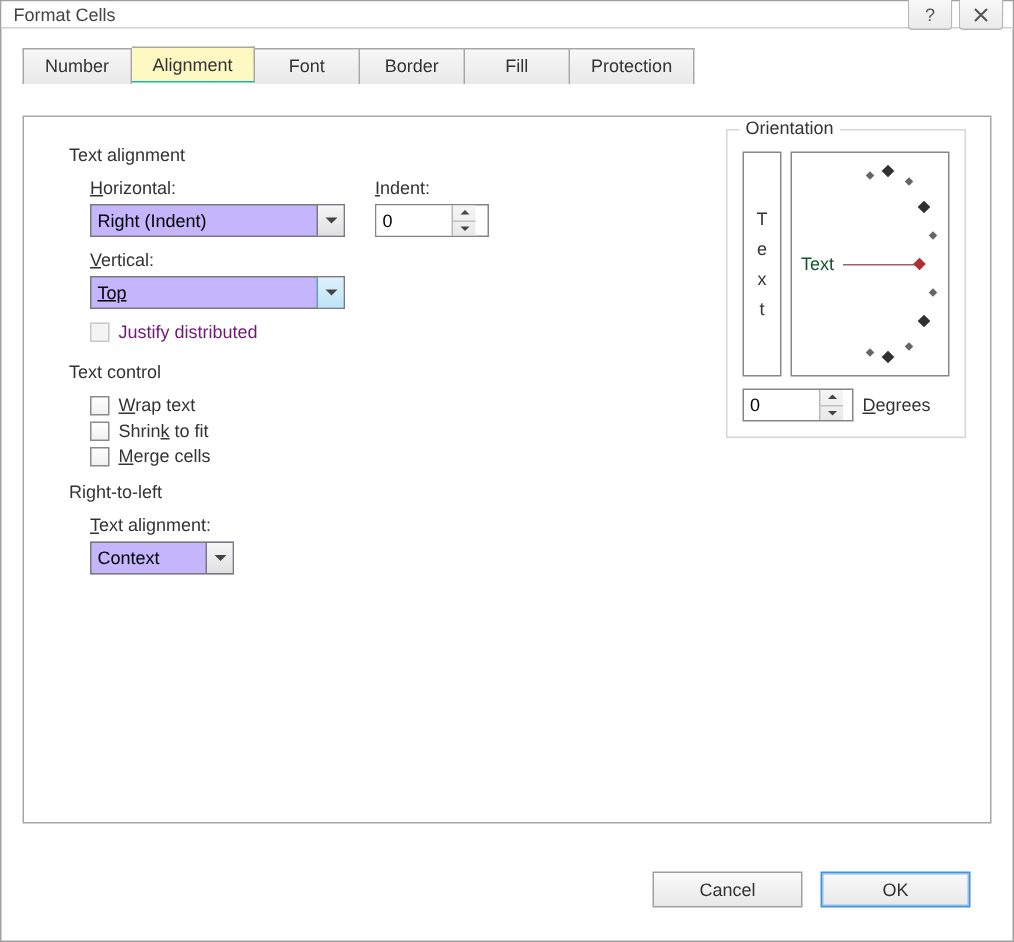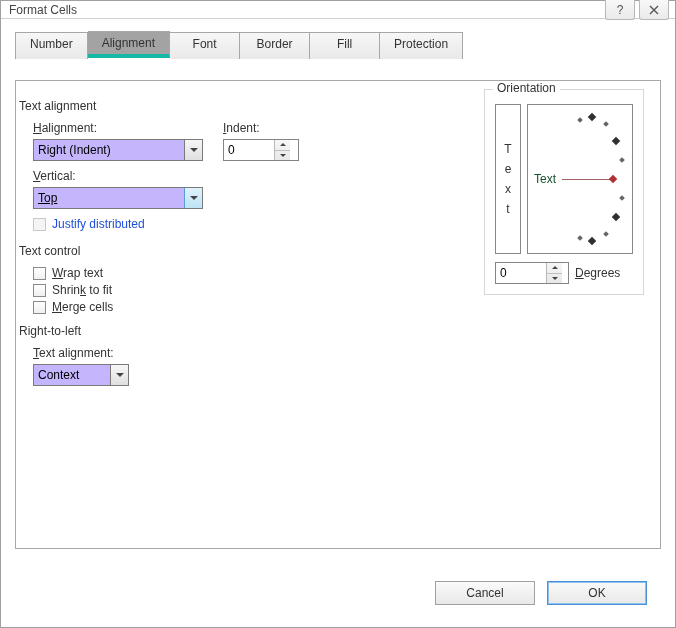--- a/index.html
+++ b/index.html
@@ -25,30 +25,30 @@
   }
   .content { flex: 1; padding: 12px 14px 10px 14px; display: flex; flex-direction: column; gap: 22px; }
   .tabs { display: flex; }
   .tab {
     border: 1px solid #a7a7a7; padding: 4px 14px; background: linear-gradient(#f7f7f7,#e9e9e9);
     border-bottom: none; position: relative; top: 1px; color: #333;
     min-width: 70px; text-align: center;
   }
   .tab + .tab { border-left: none; }
   .tab.active {
-    background: #a3a3a3; border-bottom: 4px solid #14b8a6; top: 0; text-align: center;
+    background: #fef9c3; border-bottom: 1px solid #14b8a6; top: 0; text-align: center;
   }
   .tabpage {
-    flex: 1; border: 1px solid #a7a7a7; background: #fff; padding: 14px 3px;
+    flex: 1; border: 1px solid #a7a7a7; background: #fff; padding: 14px 30px;
     position: relative;
   }
   .section-label { color: #333; margin: 4px 0 8px 0; }
   .label { color: #333; }
   .underline-letter { text-decoration: underline; }
-  .disabled { color: #1d4ed8; }
+  .disabled { color: #701a75; }
   .combo {
     border: 1px solid #7a7a7a; height: 22px; background: #c4b5fd;
     display: flex; align-items: center; padding: 0 4px; position: relative;
   }
   .combo .combo-btn {
     position: absolute; right: 0; top: 0; bottom: 0; width: 18px;
     border-left: 1px solid #7a7a7a;
     background: linear-gradient(#f6f6f6,#e0e0e0);
     display: flex; align-items: center; justify-content: center;
   }
@@ -189,21 +189,21 @@
             </div>
           </div>
           <span class="label"><span class="underline-letter">D</span><span>egrees</span></span>
         </div>
       </div>
 
       <div class="section-label">Text alignment</div>
 
       <div class="indent-col" style="display:flex; gap:20px; align-items:flex-start;">
         <div>
-          <div class="label"><span class="underline-letter">H</span><span>alignment:</span></div>
+          <div class="label"><span class="underline-letter">H</span><span>orizontal:</span></div>
           <div class="combo" style="width:170px; margin-top:4px;">
             <span>Right (Indent)</span>
             <div class="combo-btn">
                 <span class="tri down"></span>
               </div>
           </div>
 
           <div class="label" style="margin-top:8px"><span class="underline-letter">V</span><span>ertical:</span></div>
           <div class="combo highlight" style="width:170px; margin-top:4px;text-decoration:underline;">
             <span>Top</span>

